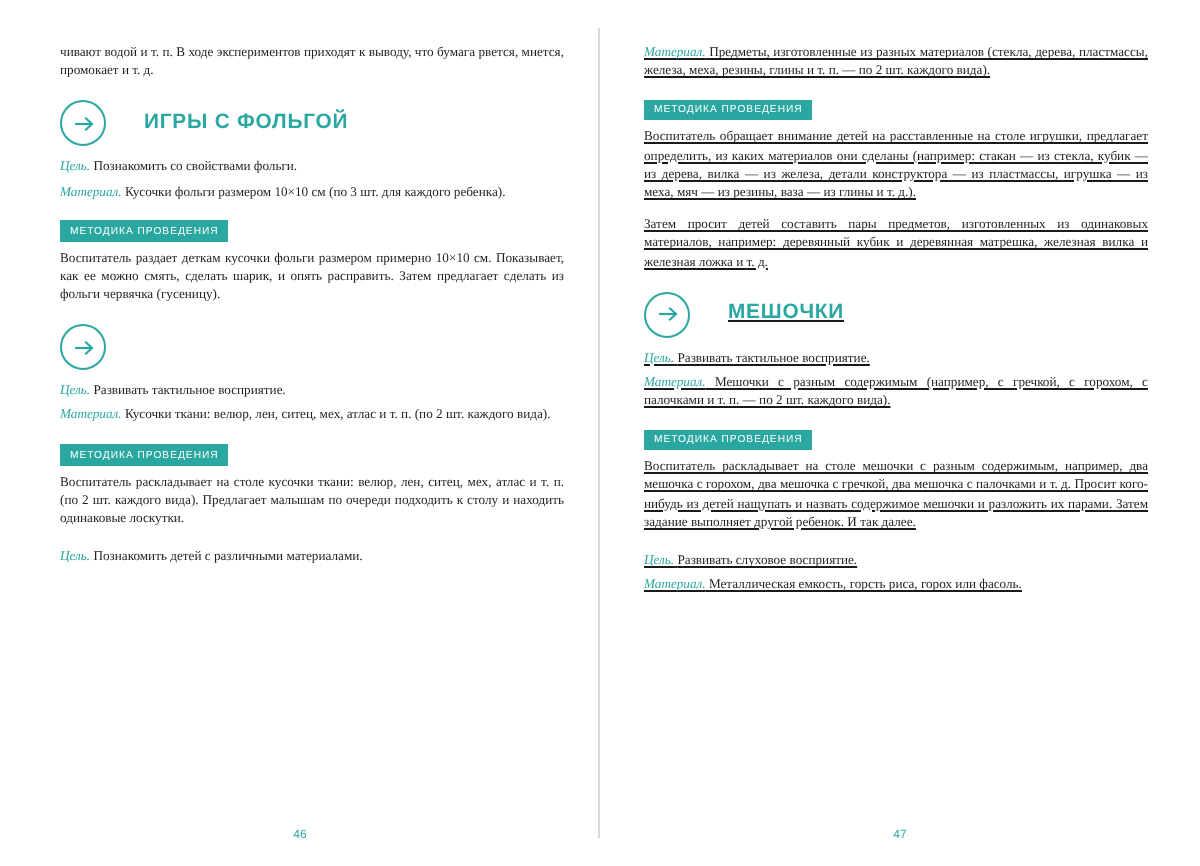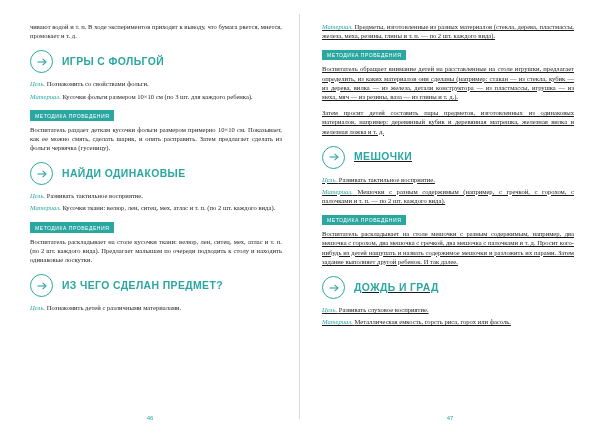--- a/index.html
+++ b/index.html
@@ -47,21 +47,21 @@
     text-align: justify;
     color: #231f20;
   }
 
   .section {
     margin-top: 10px;
   }
   .sec-head {
     display: flex;
     align-items: center;
-    gap: 9px;
+    gap: 19px;
     margin-bottom: 6px;
   }
   .arrow-badge {
     flex: 0 0 auto;
     width: 21px;
     height: 21px;
     border-radius: 50%;
     border: 1.1px solid #2aa7a0;
     display: flex;
     align-items: center;
@@ -147,44 +147,34 @@
     </div>
 
     <div class="section">
       <div class="sec-head">
         <div class="arrow-badge">
           <svg width="12" height="12" viewBox="0 0 12 12" aria-hidden="true">
             <line x1="1.5" y1="6" x2="9.5" y2="6" stroke="#2aa7a0" stroke-width="1.1"></line>
             <polyline points="6.6,2.9 10,6 6.6,9.1" fill="none" stroke="#2aa7a0" stroke-width="1.1"></polyline>
           </svg>
         </div>
-        <div class="sec-title">НАЙДИ ОДИНАКОВЫЕ</div>
       </div>
       <p class="meta">
         <span class="lbl">Цель.</span>
         <span>Развивать тактильное восприятие.</span>
       </p>
       <p class="meta">
         <span class="lbl">Материал.</span>
         <span>Кусочки ткани: велюр, лен, ситец, мех, атлас и т. п. (по 2 шт. каждого вида).</span>
       </p>
       <div><span class="tag">МЕТОДИКА ПРОВЕДЕНИЯ</span></div>
       <p class="body">Воспитатель раскладывает на столе кусочки ткани: велюр, лен, ситец, мех, атлас и т. п. (по 2 шт. каждого вида). Предлагает малышам по очереди подходить к столу и находить одинаковые лоскутки.</p>
     </div>
 
     <div class="section">
-      <div class="sec-head">
-        <div class="arrow-badge">
-          <svg width="12" height="12" viewBox="0 0 12 12" aria-hidden="true">
-            <line x1="1.5" y1="6" x2="9.5" y2="6" stroke="#2aa7a0" stroke-width="1.1"></line>
-            <polyline points="6.6,2.9 10,6 6.6,9.1" fill="none" stroke="#2aa7a0" stroke-width="1.1"></polyline>
-          </svg>
-        </div>
-        <div class="sec-title">ИЗ ЧЕГО СДЕЛАН ПРЕДМЕТ?</div>
-      </div>
       <p class="meta">
         <span class="lbl">Цель.</span>
         <span>Познакомить детей с различными материалами.</span>
       </p>
     </div>
 
     <div class="folio">46</div>
   </div>
 
   <div class="page right">
@@ -213,29 +203,20 @@
       </p>
       <p class="meta">
         <span class="lbl">Материал.</span>
         <span>Мешочки с разным содержимым (например, с гречкой, с горохом, с палочками и т. п. — по 2 шт. каждого вида).</span>
       </p>
       <div><span class="tag">МЕТОДИКА ПРОВЕДЕНИЯ</span></div>
       <p class="body">Воспитатель раскладывает на столе мешочки с разным содержимым, например, два мешочка с горохом, два мешочка с гречкой, два мешочка с палочками и т. д. Просит кого-нибудь из детей нащупать и назвать содержимое мешочки и разложить их парами. Затем задание выполняет другой ребенок. И так далее.</p>
     </div>
 
     <div class="section">
-      <div class="sec-head">
-        <div class="arrow-badge">
-          <svg width="12" height="12" viewBox="0 0 12 12" aria-hidden="true">
-            <line x1="1.5" y1="6" x2="9.5" y2="6" stroke="#2aa7a0" stroke-width="1.1"></line>
-            <polyline points="6.6,2.9 10,6 6.6,9.1" fill="none" stroke="#2aa7a0" stroke-width="1.1"></polyline>
-          </svg>
-        </div>
-        <div class="sec-title">ДОЖДЬ И ГРАД</div>
-      </div>
       <p class="meta">
         <span class="lbl">Цель.</span>
         <span>Развивать слуховое восприятие.</span>
       </p>
       <p class="meta">
         <span class="lbl">Материал.</span>
         <span>Металлическая емкость, горсть риса, горох или фасоль.</span>
       </p>
     </div>
 

